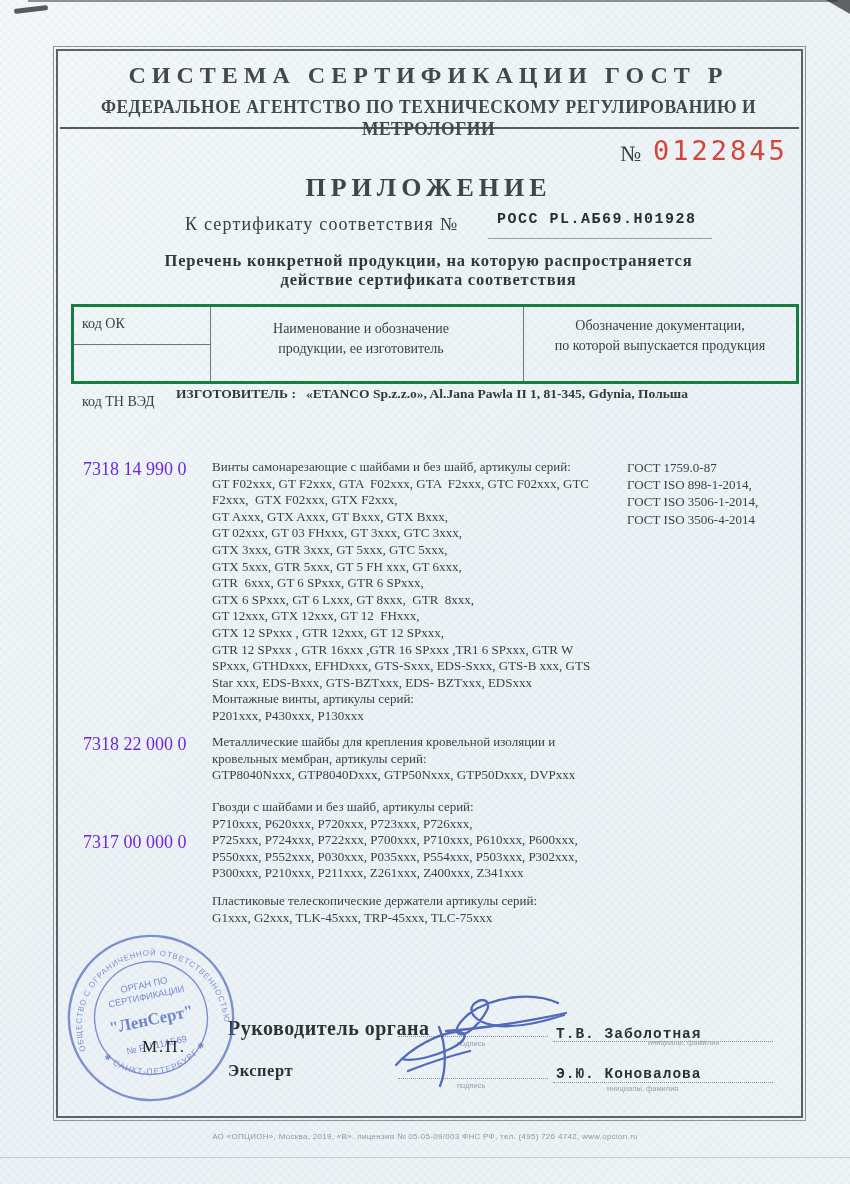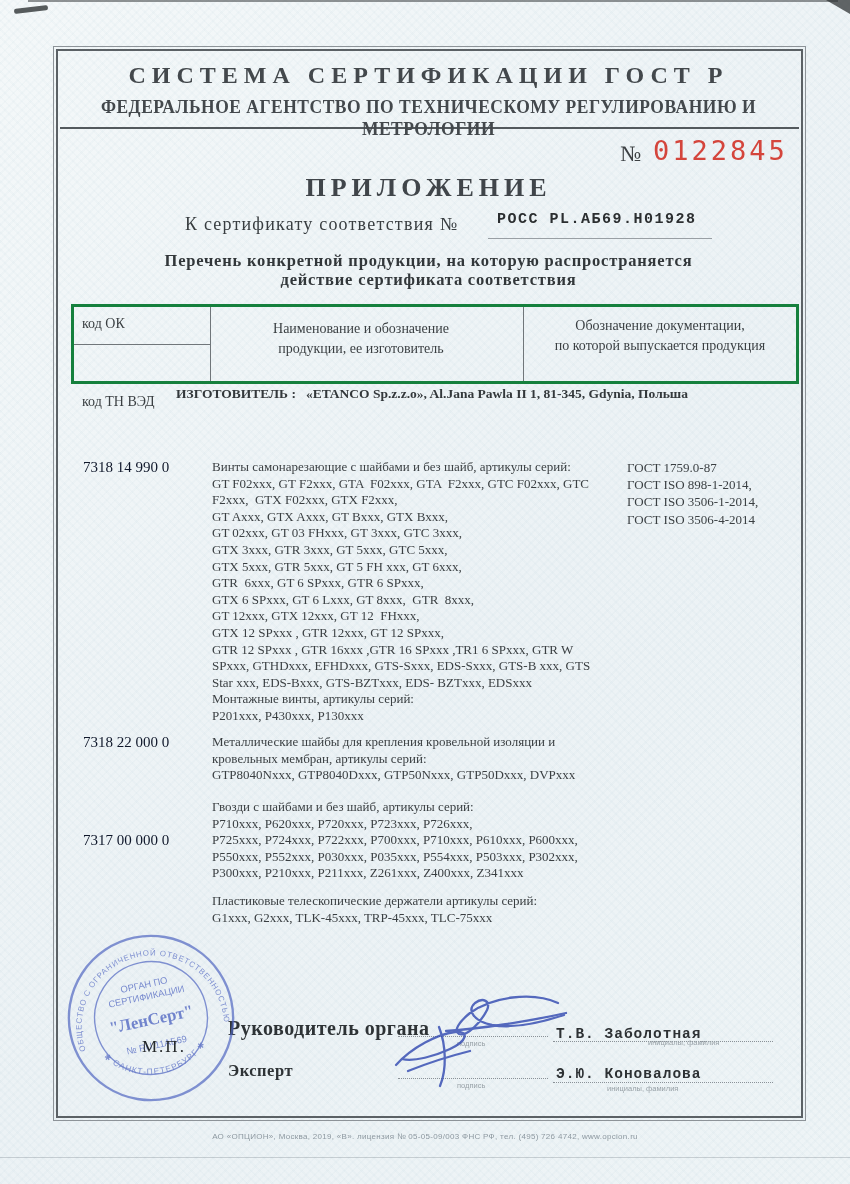--- a/index.html
+++ b/index.html
@@ -41,21 +41,21 @@
   .tbl .v2{position:absolute;left:449px;top:0;bottom:0;width:1px;background:#70767a;}
   .tbl .h1{position:absolute;left:0;top:37px;width:136px;height:1px;background:#70767a;}
   .tbl .c1a{position:absolute;left:8px;top:9px;font-size:14px;}
   .tbl .c1b{position:absolute;left:8px;top:47px;font-size:14px;margin-top:40px;}
   .tbl .c2{position:absolute;left:131px;width:312px;text-align:center;font-size:14px;}
   .tbl .c3{position:absolute;left:450px;width:272px;text-align:center;font-size:14px;}
   .t18{top:14px;} .t38{top:34px;} .t12{top:11px;} .t32{top:31px;}
   
   .manufacturer{left:71px;top:386px;width:722px;text-align:center;font-size:13.5px;font-weight:bold;color:#33383b;}
   
-  .pcode{font-size:15px;color:#0f172a;white-space:pre;}
+  .pcode{font-size:18px;color:#6d28d9;white-space:pre;}
   .code1{left:83px;top:459px;} .code2{left:83px;top:734px;} .code3{left:83px;top:832px;}
   .lines{font-size:13px;color:#3a3f42;line-height:16.6px;}
   .lines div{white-space:pre;}
   .desc{left:212px;width:410px;}
   .desc1{top:459px;} .desc2{top:734px;} .desc3{top:799px;} .desc4{top:893px;}
   .docs{left:627px;top:459px;width:170px;font-size:13px;line-height:17.2px;color:#3a3f42;}
   .docs div{white-space:pre;}
   
   .stamp-wrap{left:55px;top:924px;width:192px;height:188px;transform:rotate(-12deg);opacity:.88;z-index:1;}
   .mp{left:142px;top:1037px;font-size:17px;letter-spacing:2px;color:#24282a;z-index:2;}

